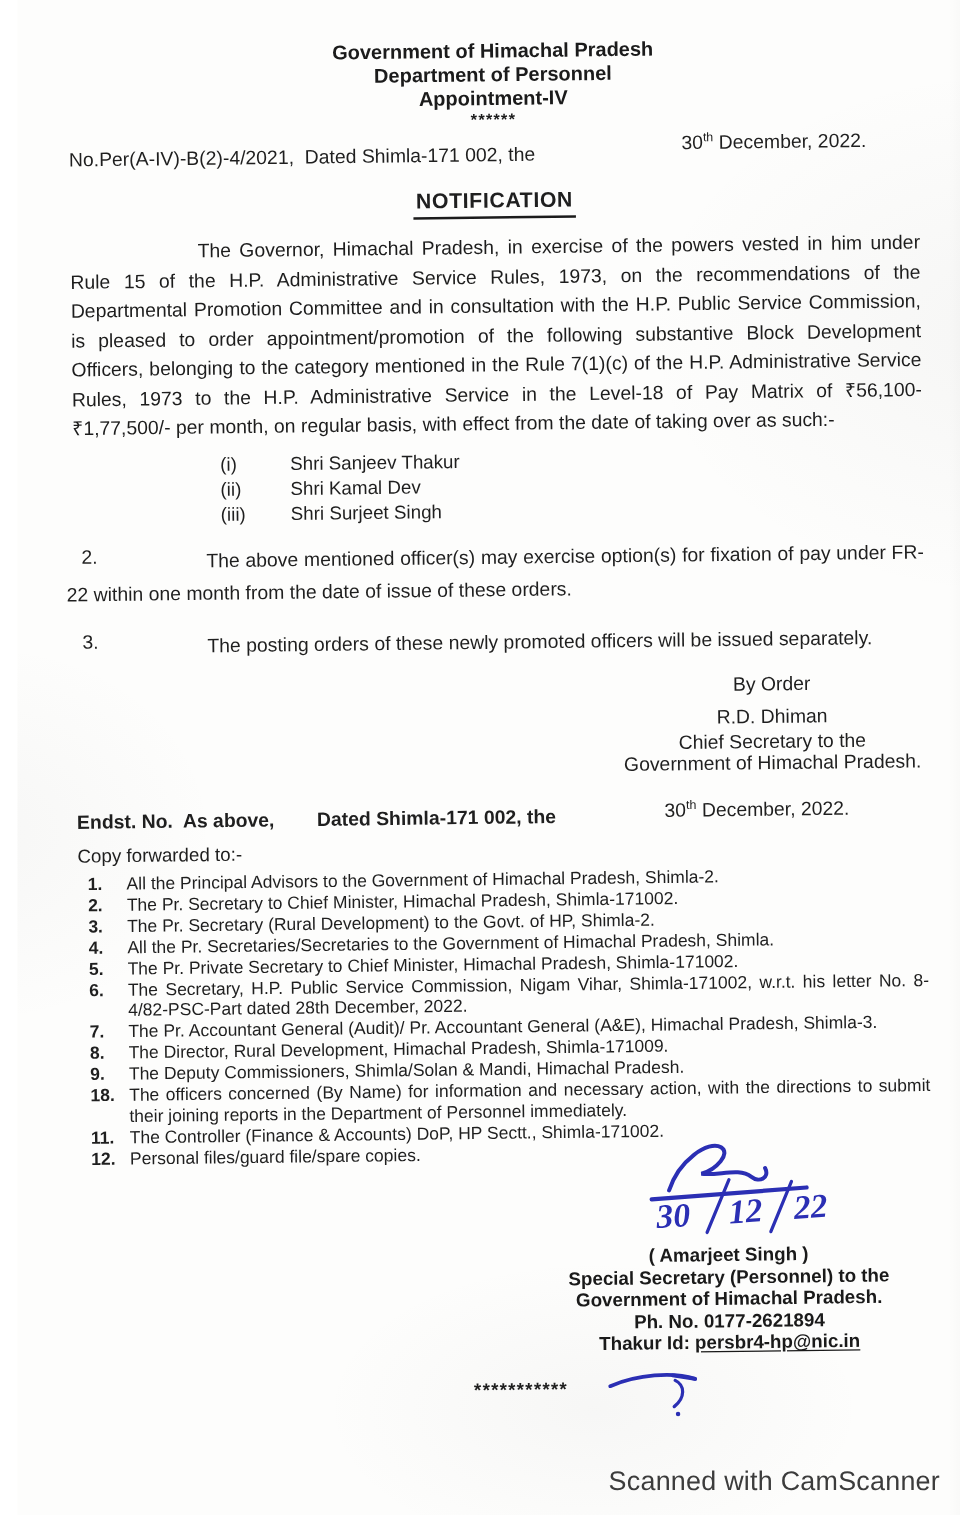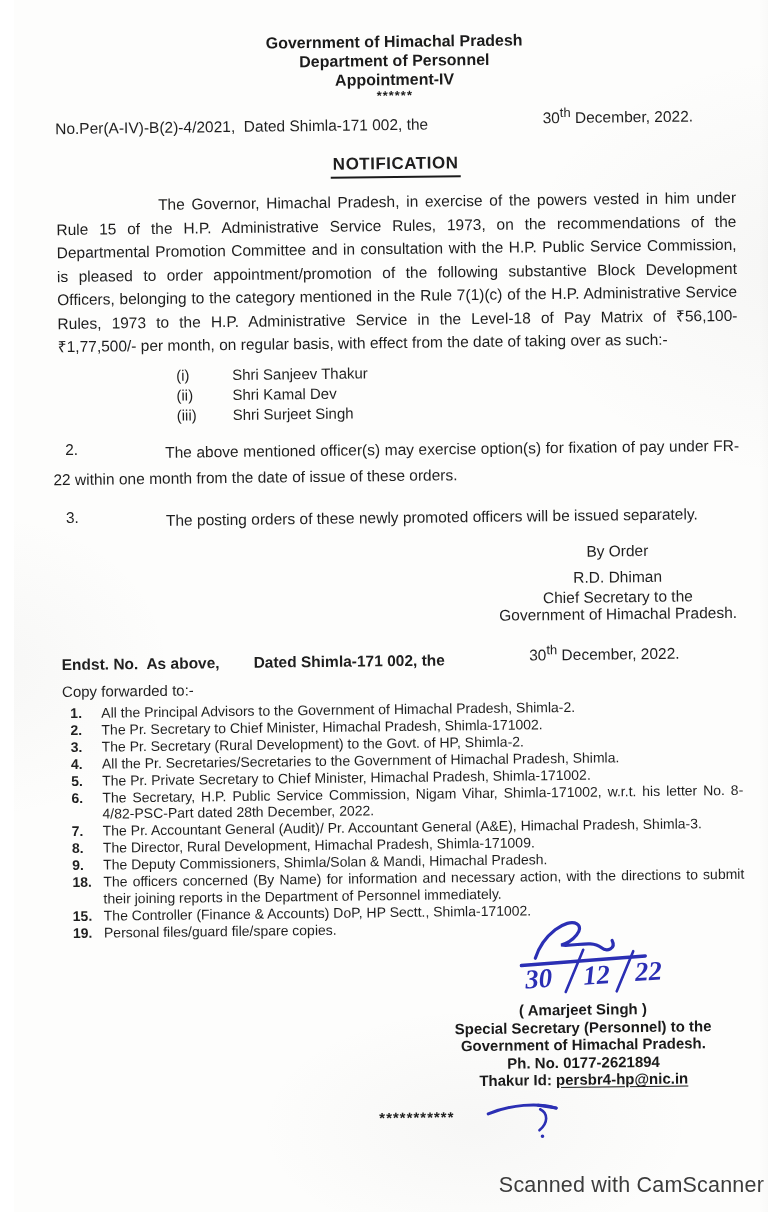--- a/index.html
+++ b/index.html
@@ -23,21 +23,21 @@
     position:absolute;top:0;left:0;right:0;
     padding:32px 40px 0 48px;
     transform:rotate(-0.7deg);
     transform-origin:50% 60%;
   }
   .doc-header{text-align:center;font-weight:bold;font-size:16px;line-height:19px;color:#1b1b1b;}
   .doc-header .stars{font-size:13px;line-height:13px;letter-spacing:1px;}
   .ref-row{display:flex;margin-top:14px;font-size:15.5px;}
   .ref-left{white-space:pre-wrap;}
   .ref-date{margin-left:auto;padding-right:42px;position:relative;top:-9px;font-size:15.5px;}
-  .sup{vertical-align:super;font-size:13px;}
+  .sup{vertical-align:super;font-size:10px;}
   .title-wrap{text-align:center;margin-top:16px;}
   .title{
     display:inline-block;font-weight:bold;font-size:17px;letter-spacing:0.5px;
     border-bottom:2px solid #1b1b1b;padding:0 2px 2px 2px;
   }
   .para1{
     margin:12px 0 0 0;font-size:15.5px;line-height:23.5px;
     text-align:justify;text-indent:102px;color:#1d1d1d;
   }
   .officers{margin:8px 0 0 118px;font-size:15px;line-height:20px;}
@@ -59,21 +59,21 @@
   .copy-row{display:flex;margin-bottom:0.5px;}
   .copy-num{width:31px;flex-shrink:0;font-weight:bold;}
   .copy-text{flex:1;text-align:justify;}
   .sign2{width:310px;margin:0 0 0 362px;text-align:center;font-weight:bold;font-size:15px;line-height:17.5px;color:#1a1a1a;}
   .sig-draw{margin:-24px 0 2px 30px;}
   .email{text-decoration:underline;text-underline-offset:2px;}
   .stars-row{display:flex;margin:10px 0 0 312px;align-items:flex-start;}
   .stars-bottom{font-size:15px;font-weight:bold;letter-spacing:1px;padding-top:8px;}
   .check-draw{margin-left:28px;}
   .footer{
-    position:absolute;right:18px;bottom:14px;
+    position:absolute;right:30px;bottom:14px;
     font-size:21.5px;color:#3c3c3c;letter-spacing:0.2px;text-align:center;
   }
 </style>
 </head>
 <body>
 
 <div class="page">
   <div class="doc">
 
     <div class="doc-header">
@@ -169,25 +169,25 @@
       </div>
       <div class="copy-row">
         <span class="copy-num">9.</span>
         <span class="copy-text">The Deputy Commissioners, Shimla/Solan &amp; Mandi, Himachal Pradesh.</span>
       </div>
       <div class="copy-row">
         <span class="copy-num">18.</span>
         <span class="copy-text">The officers concerned (By Name) for information and necessary action, with the directions to submit their joining reports in the Department of Personnel immediately.</span>
       </div>
       <div class="copy-row">
-        <span class="copy-num">15.</span>
+        <span class="copy-num">11.</span>
         <span class="copy-text">The Controller (Finance &amp; Accounts) DoP, HP Sectt., Shimla-171002.</span>
       </div>
       <div class="copy-row">
-        <span class="copy-num">19.</span>
+        <span class="copy-num">12.</span>
         <span class="copy-text">Personal files/guard file/spare copies.</span>
       </div>
     </div>
 
     <div class="sign2">
       <div class="sig-draw">
         <svg width="168" height="84" viewBox="0 0 168 84">
           <g fill="none" stroke="#2b2fb4" stroke-linecap="round">
             <path d="M22,46 C30,22 54,6 64,12 C72,17 60,30 48,33 C62,35 78,28 88,36 C94,41 103,37 99,29" stroke-width="3.2"></path>
             <path d="M8,53 L132,45" stroke-width="3.4"></path>

